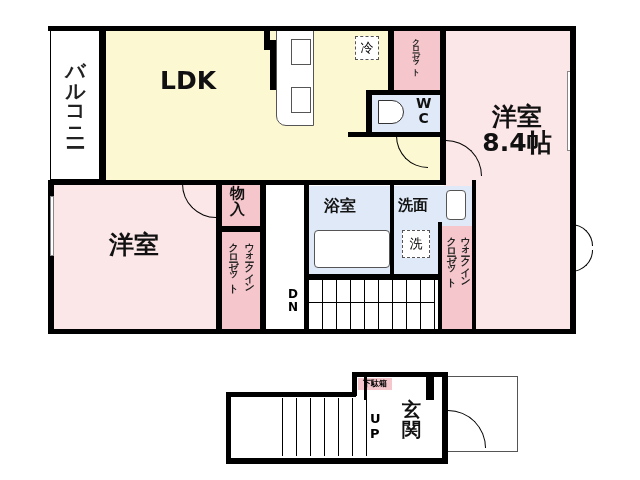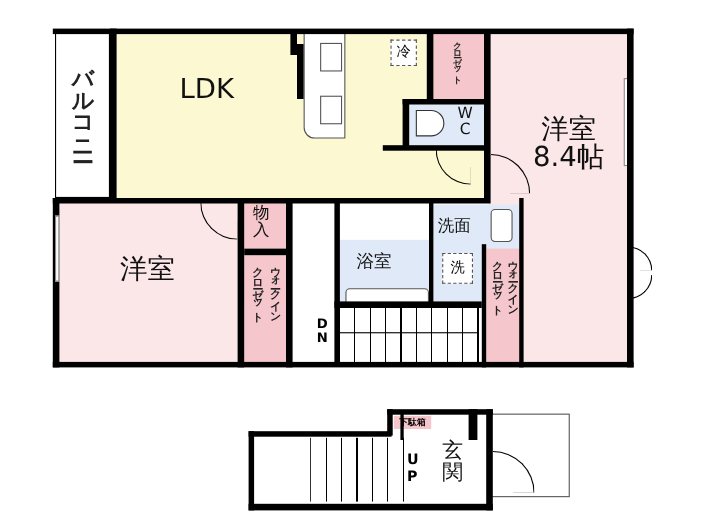--- a/index.html
+++ b/index.html
@@ -4,21 +4,21 @@
 <style>
   html, body { margin:0; padding:0; background:#ffffff; }
   body { width:640px; height:480px; position:relative; overflow:hidden; font-family:"DejaVu Sans", sans-serif; }
   .abs { position:absolute; box-sizing:border-box; }
   .wall { position:absolute; background:#000; }
   .room-ldk { background:#fbf8d2; }
   .room-west { background:#fbe6e8; }
   .room-bath { background:#dfe9f7; }
   .room-closet { background:#f5c6cb; }
   .room-white { background:#ffffff; }
-  .label-big { font-weight:normal; color:#111; text-align:center; line-height:1.05; }
+  .label-big { font-weight:bold; color:#111; text-align:center; line-height:1.05; }
   .vtext { writing-mode:vertical-rl; text-orientation:upright; font-weight:bold; color:#222; letter-spacing:-1px; }
   .window { position:absolute; background:#fff; border:1px solid #888; box-sizing:border-box; }
   .stairs { position:absolute; background-image:repeating-linear-gradient(90deg, #000 0 1px, #fff 1px 14px); }
   .door-arc { position:absolute; border:1px solid #000; box-sizing:border-box; }
 </style>
 </head>
 <body>
 
 <div class="abs" style="left:48px;top:26px;width:528px;height:308px;">
 
@@ -87,21 +87,21 @@
     <div class="abs vtext" style="left:20px;top:4px;font-size:10px;">ウォークイン</div>
     <div class="abs vtext" style="left:4px;top:4px;font-size:10px;">クローゼット</div>
   </div>
 
   <div class="abs room-white" style="left:218px;top:158px;width:38px;height:146px;"></div>
   <div class="abs" style="left:240px;top:262px;font-size:12px;font-weight:bold;line-height:1.1;">
     <div>D</div>
     <div>N</div>
   </div>
 
-  <div class="abs room-bath" style="left:260px;top:160px;width:82px;height:88px;margin-top:32px;">
+  <div class="abs room-bath" style="left:260px;top:160px;width:82px;height:88px;">
     <div class="abs" style="left:6px;top:44px;width:76px;height:38px;background:#fff;border:1px solid #555;border-radius:4px;"></div>
     <div class="abs label-big" style="left:16px;top:12px;font-size:16px;">浴室</div>
   </div>
 
   <div class="abs room-bath" style="left:346px;top:160px;width:78px;height:88px;padding-left:42px;">
     <div class="abs label-big" style="left:4px;top:12px;font-size:15px;">洗面</div>
     <div class="abs" style="left:52px;top:4px;width:20px;height:30px;background:#fff;border:1px solid #555;border-radius:4px;"></div>
     <div class="abs" style="left:8px;top:44px;width:28px;height:28px;border:1px dashed #555;background:#fff;text-align:center;font-size:13px;line-height:26px;">
       <span>洗</span>
     </div>

